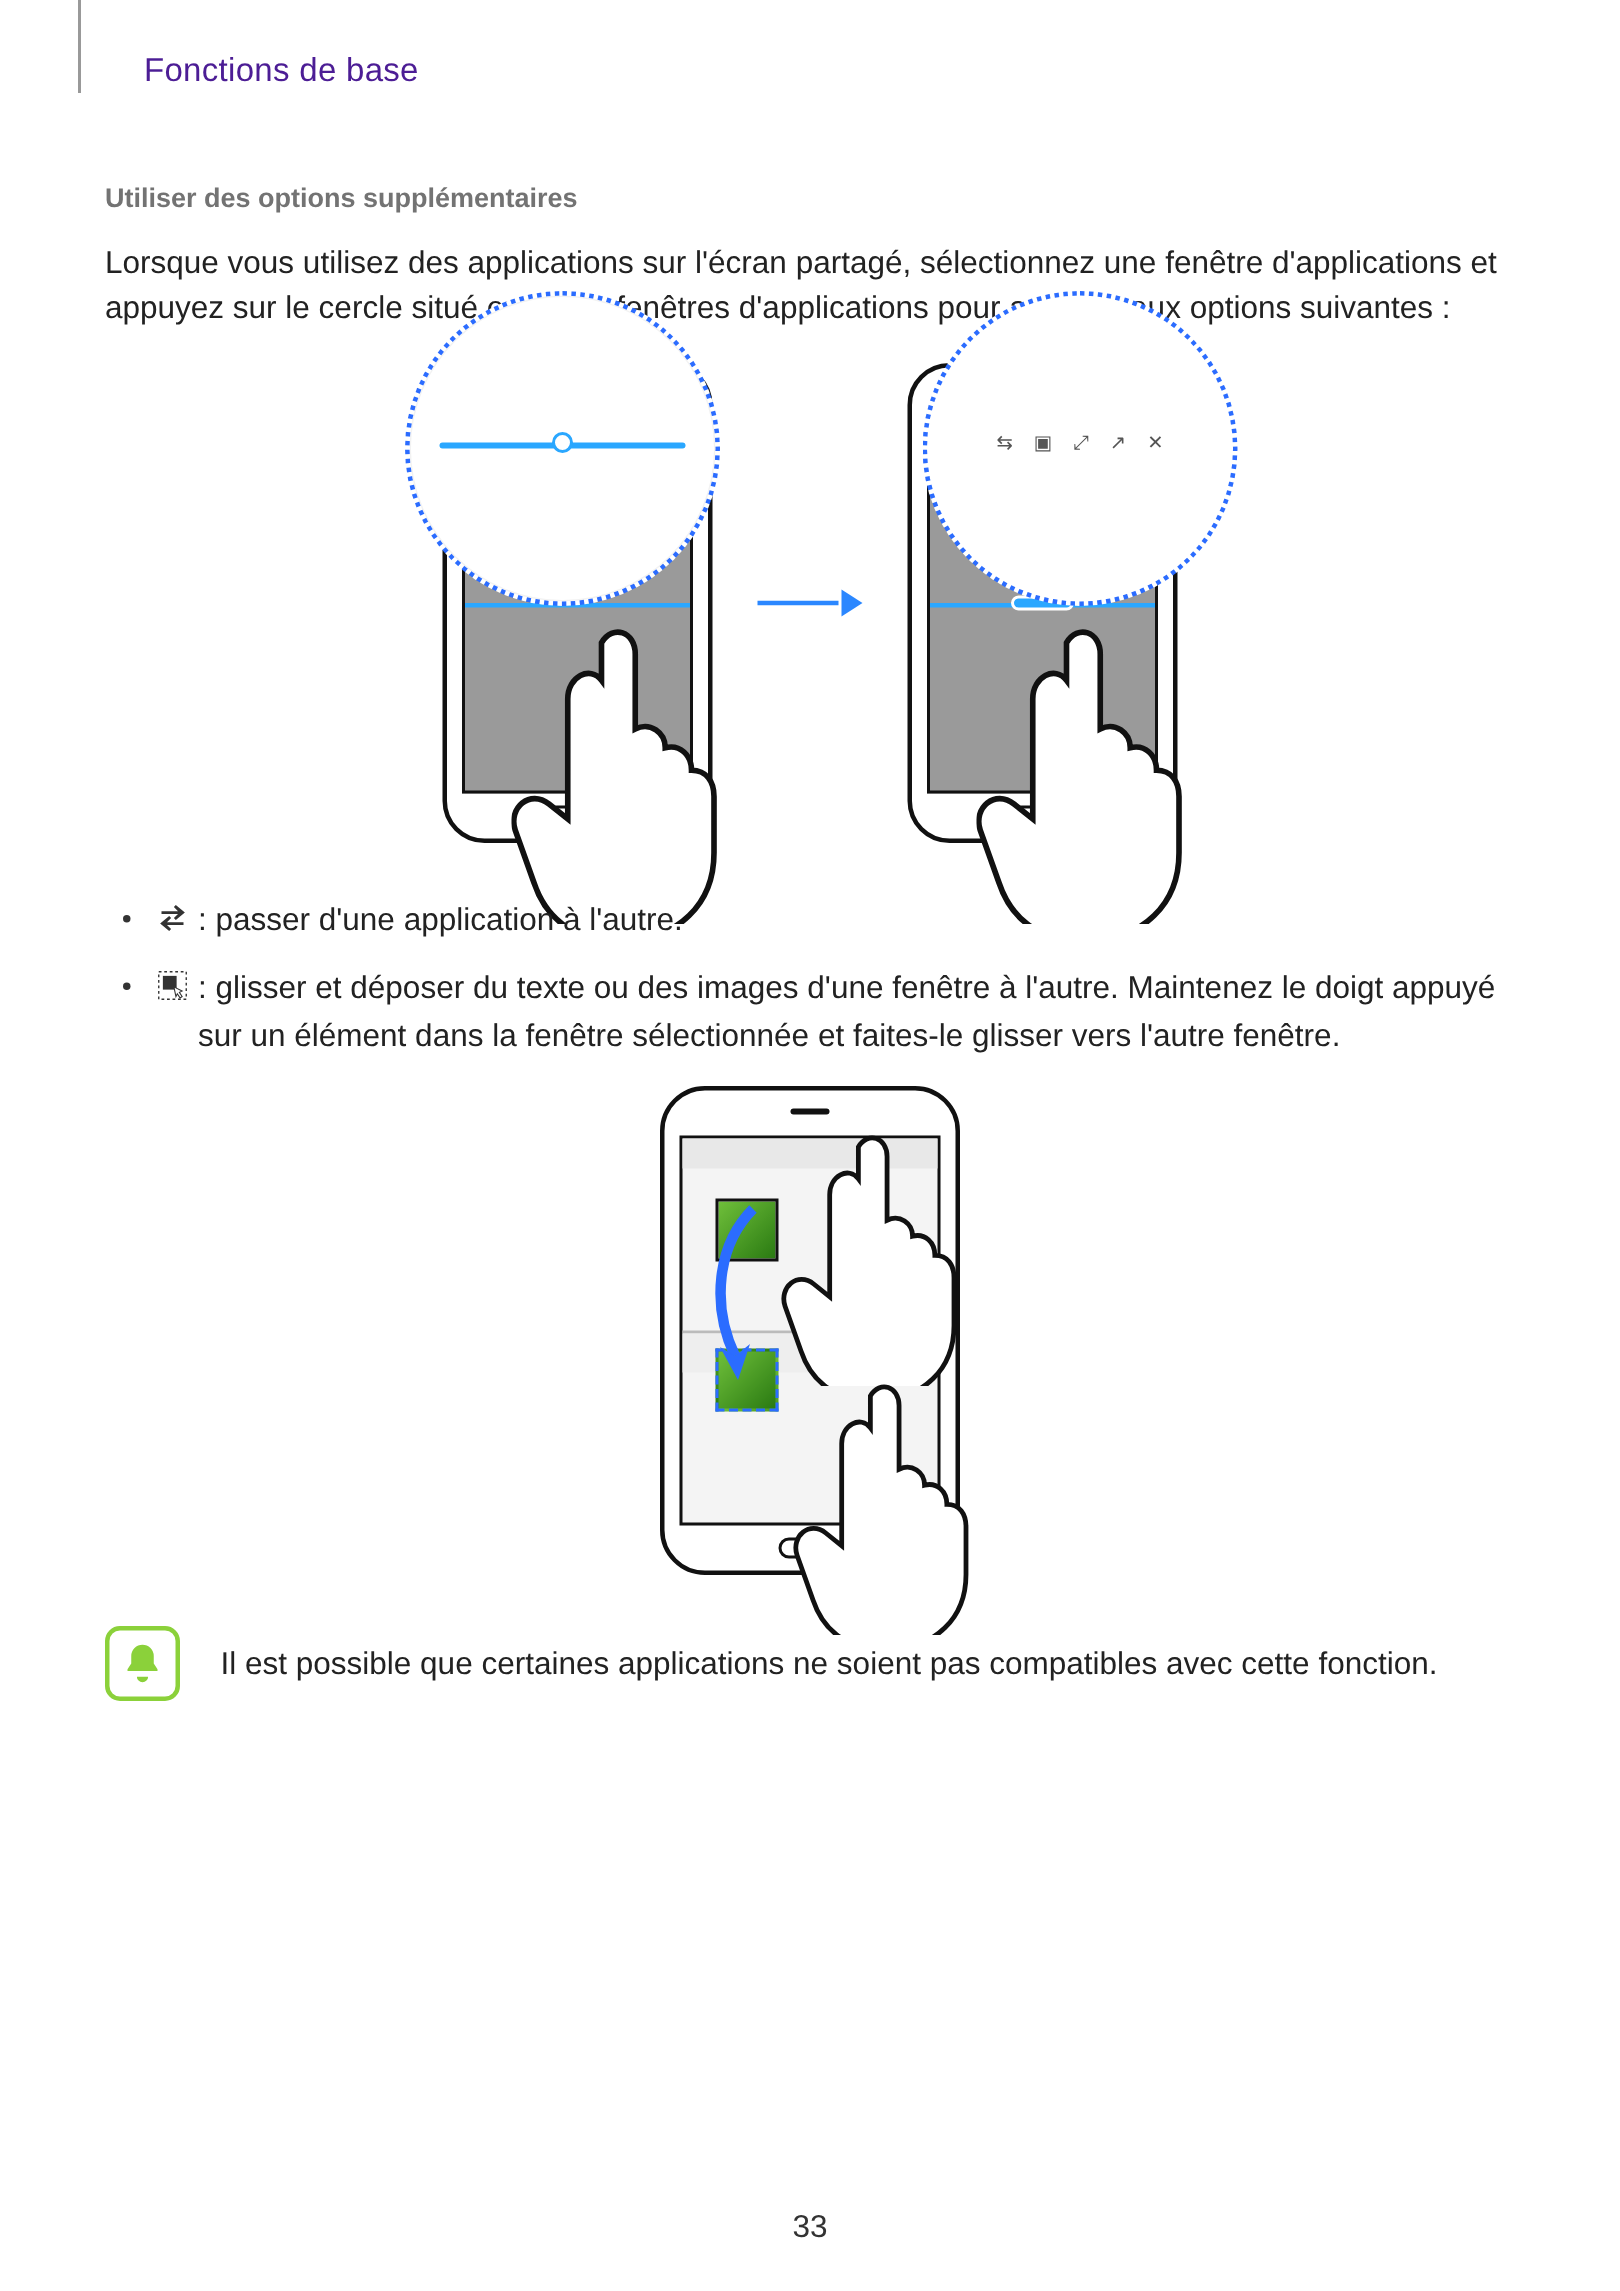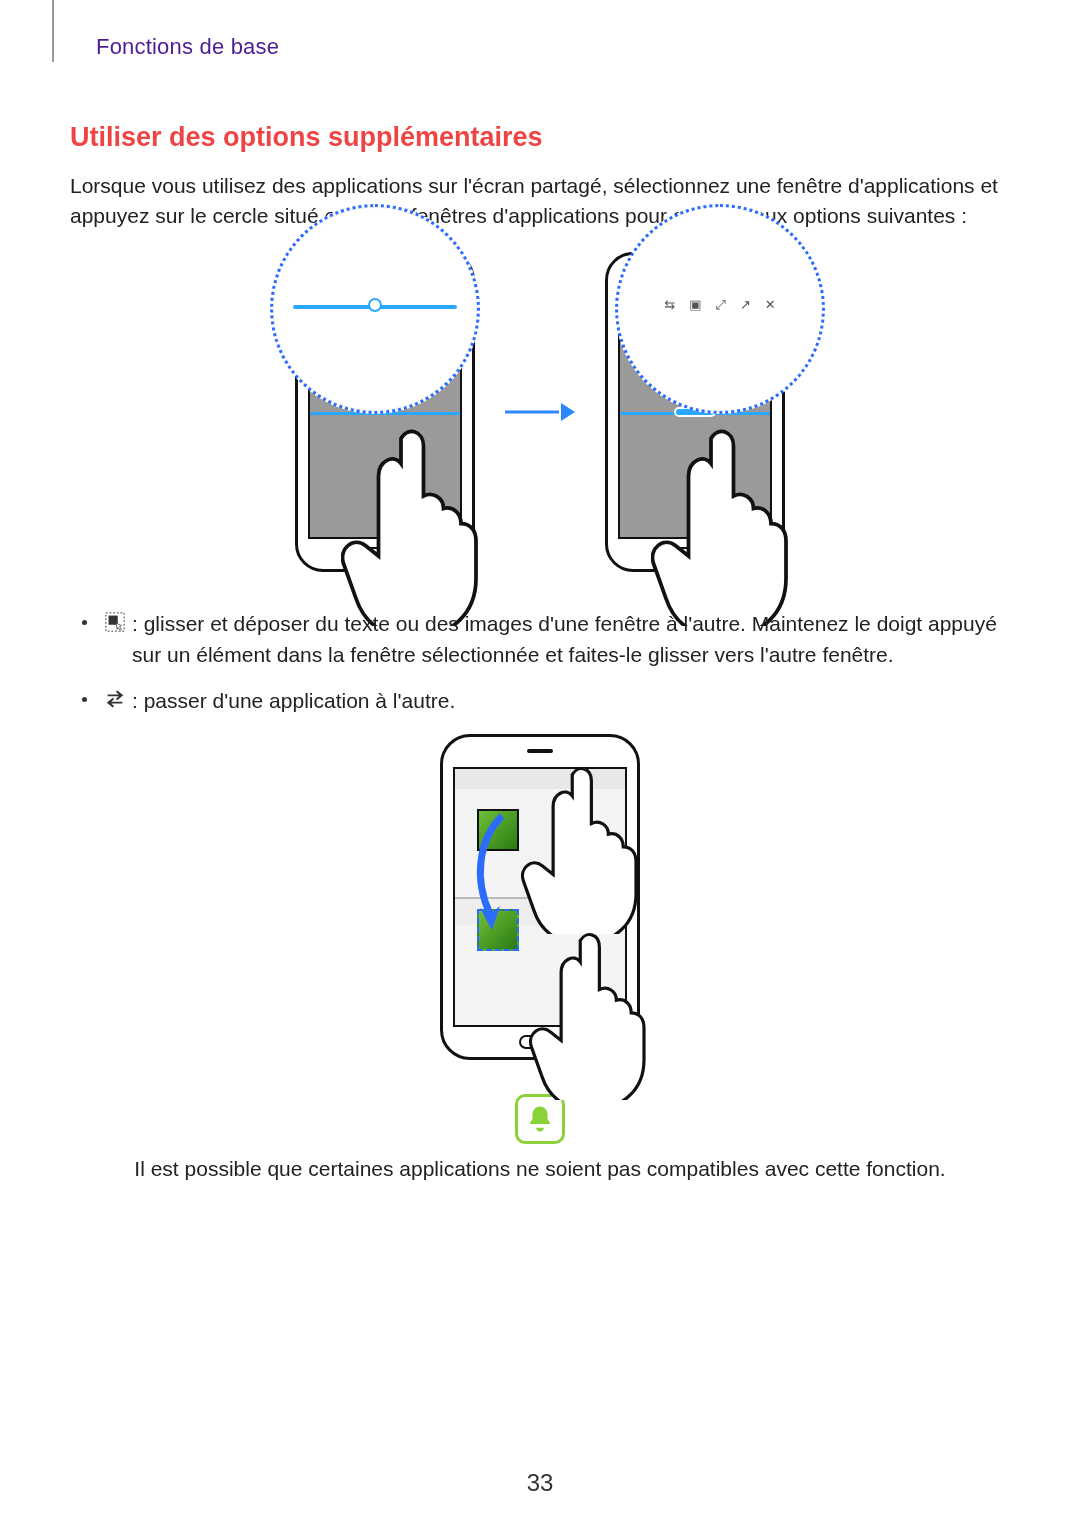--- a/index.html
+++ b/index.html
@@ -27,23 +27,23 @@
       top: 34px;
       left: 96px;
       font-size: 22px;
       color: #4c1d95;
       letter-spacing: 0.2px;
     }
     .content {
       margin-top: 84px;
     }
     h2 {
-      font-size: 27px;
+      font-size: 18px;
       font-weight: 700;
-      color: #ef4444;
+      color: #737373;
       margin-bottom: 18px;
     }
     p.lead {
       font-size: 21px;
       line-height: 1.45;
       color: #222;
       margin-bottom: 18px;
     }
     .fig-row {
       display: flex;
@@ -160,30 +160,30 @@
     }
     .drag-arrow {
       position:absolute; left:28px; top:76px; width:46px; height:120px;
     }
     .thumb {
       width:42px; height:42px; background:linear-gradient(135deg,#6fbf3a,#2a7a12); border:2px solid #111; position:absolute;
     }
     .thumb.top { top:40px; left:22px; }
     .thumb.bottom { bottom:74px; left:22px; border:2px dashed #2b6cff; }
     .note-row {
-      display:flex; align-items:center; gap:10px; margin-top: 10px; flex-direction: column;
+      display:flex; align-items:center; gap:27px; margin-top: 10px;
     }
     .note-badge {
       width:50px; height:50px; border:3px solid #8bd13a; border-radius:10px; display:flex; align-items:center; justify-content:center; flex-shrink:0;
     }
     .note-text {
       font-size:21px; line-height:1.4;
     }
     .page-number {
-      position:absolute; bottom:30px; left:0; right:0; text-align:center; font-size:24px; color:#333;
+      position:absolute; bottom:30px; left:0; right:0; text-align:center; font-size:21px; color:#333;
     }
   </style>
 </head>
 <body>
 
 <div class="header-rule"></div>
 <div class="section-label">Fonctions de base</div>
 
 <div class="page">
   <div class="content">
@@ -231,39 +231,39 @@
             <span>✕</span>
           </div>
         </div>
         <svg class="hand" viewBox="0 0 120 160">
           <path d="M48 10 c6 -10 18 -6 18 6 v40 c8 -4 16 2 16 10 c8 -2 14 4 14 12 c8 0 12 6 12 14 v30 c0 28 -20 46 -46 46 h-10 c-20 0 -34 -12 -40 -30 l-10 -28 c-4 -12 8 -22 18 -14 l10 8 v-64 c0 -12 12 -18 18 -10 z" fill="#fff" stroke="#111" stroke-width="3"></path>
         </svg>
       </div>
     </div>
 
     <ul class="options">
+      <li>
+        <span class="dot"></span>
+        <span class="opt-icon">
+          <svg viewBox="0 0 24 24" width="22" height="22">
+              <path d="M4 7h12l-3-3 1.4-1.4L21 8l-6.6 5.4L13 12l3-3H4zM20 17H8l3 3-1.4 1.4L3 16l6.6-5.4L11 12l-3 3h12z" fill="#333"></path>
+            </svg>
+        </span>
+        <span>: passer d'une application à l'autre.</span>
+      </li>
       <li>
         <span class="dot"></span>
         <span class="opt-icon">
           <svg viewBox="0 0 24 24" width="22" height="22">
             <rect x="2" y="2" width="20" height="20" fill="none" stroke="#333" stroke-width="1" stroke-dasharray="2 2"></rect>
             <rect x="5" y="5" width="10" height="10" fill="#333"></rect>
             <path d="M13 13 l6 3 -2 1 2 3 -1.5 1 -2 -3 -1 2 z" fill="#fff" stroke="#333" stroke-width="0.8"></path>
           </svg>
         </span>
         <span>: glisser et déposer du texte ou des images d'une fenêtre à l'autre. Maintenez le doigt appuyé sur un élément dans la fenêtre sélectionnée et faites-le glisser vers l'autre fenêtre.</span>
-      </li>
-      <li>
-        <span class="dot"></span>
-        <span class="opt-icon">
-          <svg viewBox="0 0 24 24" width="22" height="22">
-              <path d="M4 7h12l-3-3 1.4-1.4L21 8l-6.6 5.4L13 12l3-3H4zM20 17H8l3 3-1.4 1.4L3 16l6.6-5.4L11 12l-3 3h12z" fill="#333"></path>
-            </svg>
-        </span>
-        <span>: passer d'une application à l'autre.</span>
       </li>
     </ul>
 
     <div class="fig-center">
       <div class="phone2">
         <div class="phone-body" style="border-radius:30px;">
           <div class="earpiece"></div>
           <div class="phone-screen" style="background:#f4f4f4;">
             <div style="position:absolute;top:0;left:0;right:0;height:20px;background:#e8e8e8;"></div>
             <div class="thumb top"></div>

